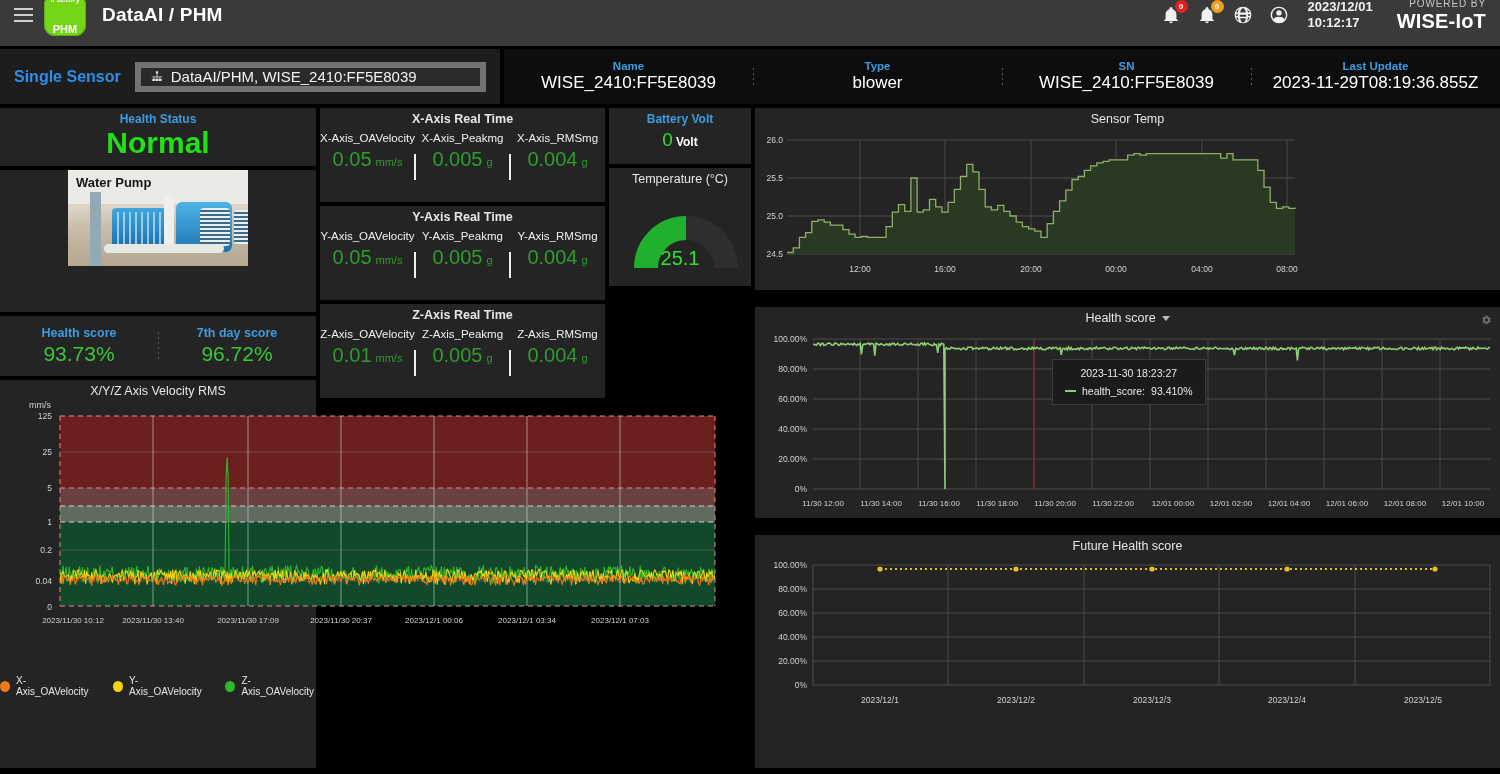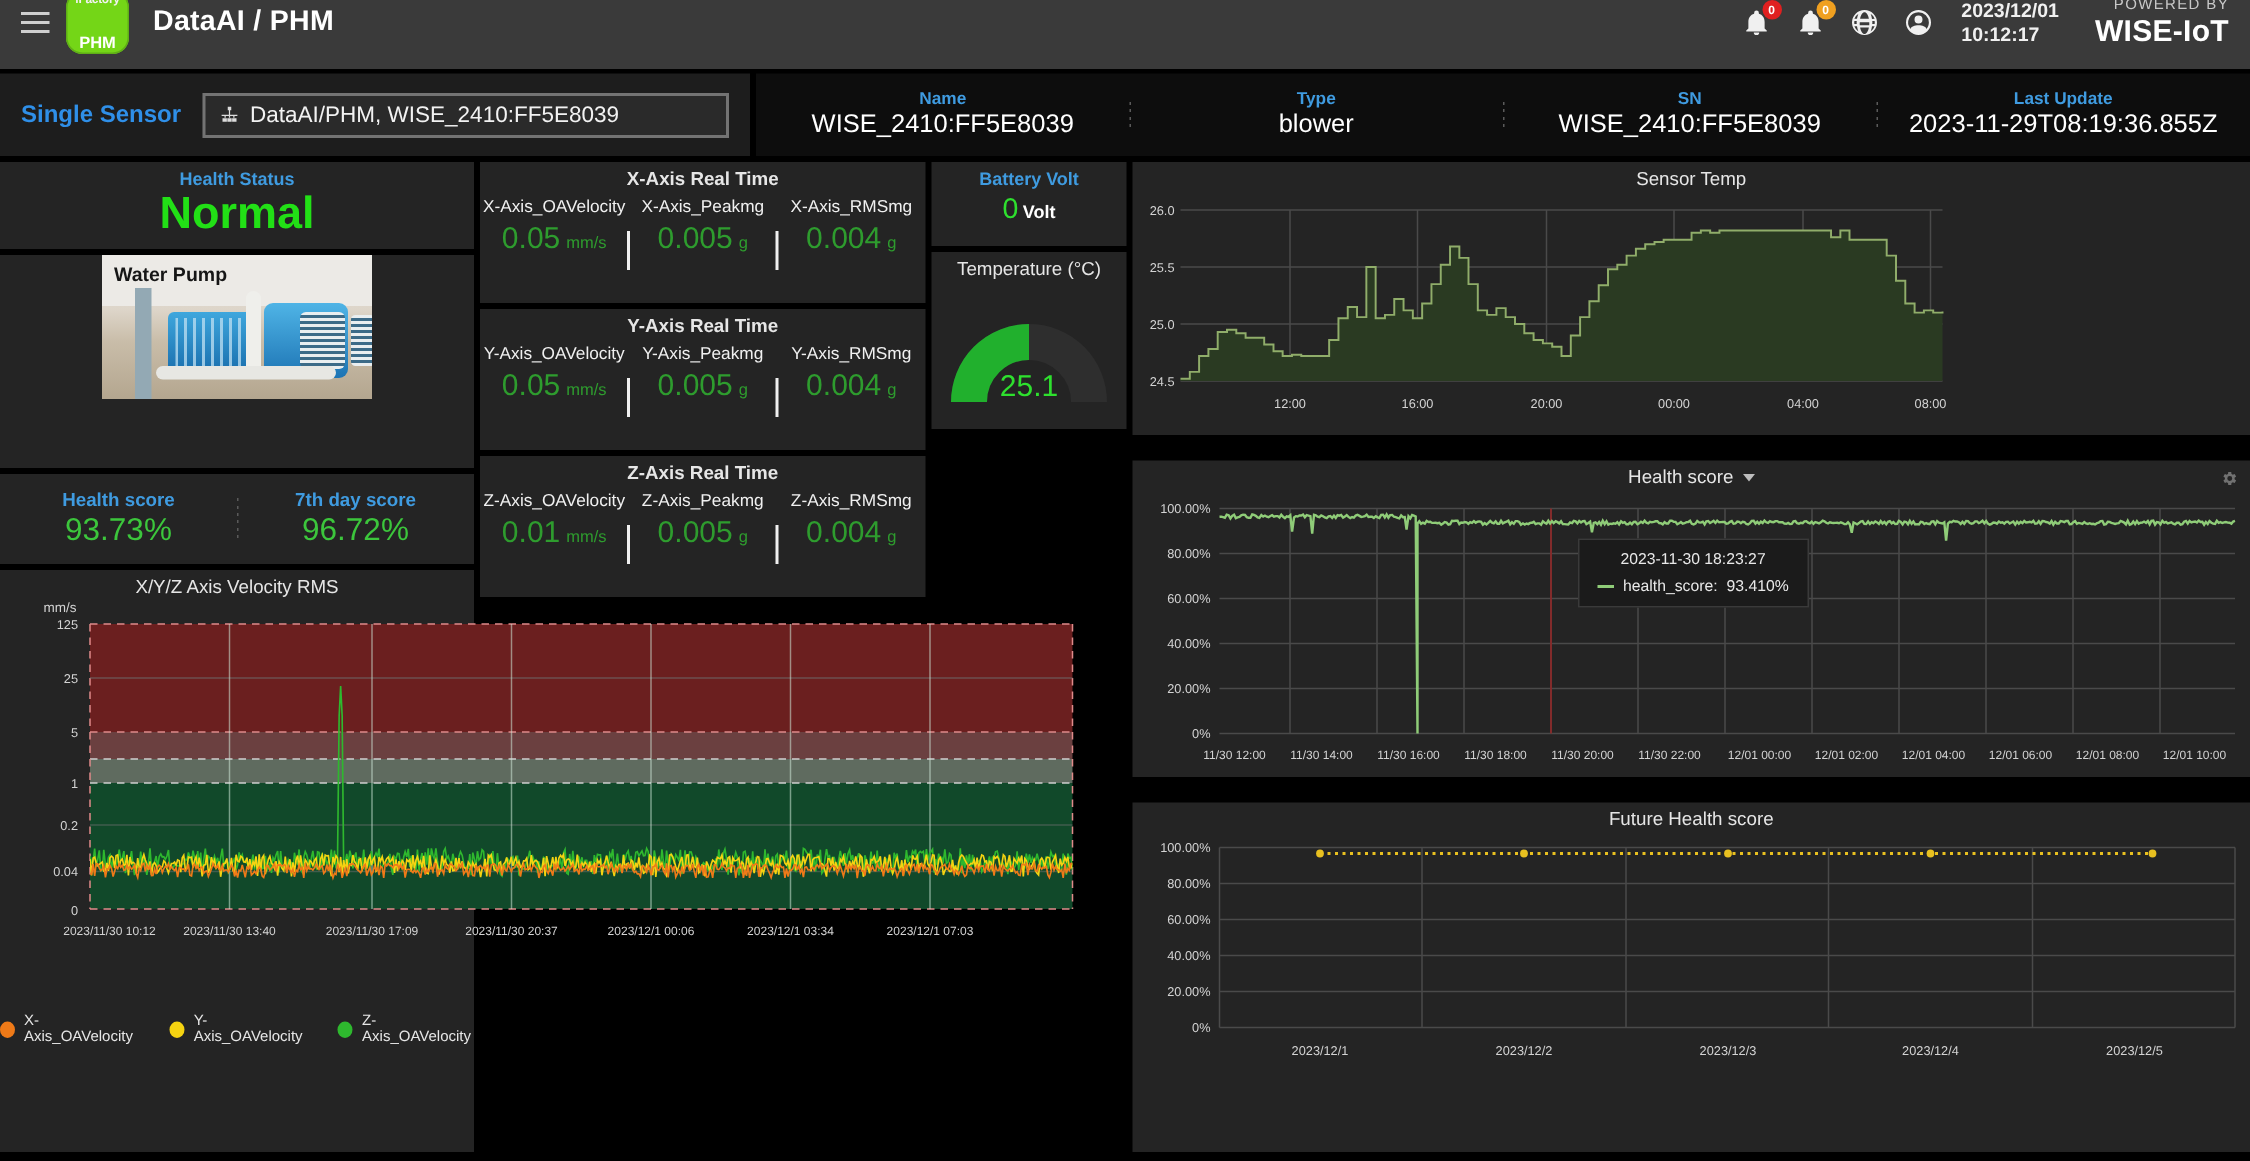--- a/index.html
+++ b/index.html
@@ -39,21 +39,21 @@
   .poweredby .pb1{font-size:10px;color:#c8c8c8;letter-spacing:.9px;}
   .poweredby .pb2{font-size:20px;font-weight:bold;color:#fff;letter-spacing:.2px;margin-top:2px;}
 
   
   .inforow{display:flex;height:58px;gap:4px;padding:3px 0 0 0;}
   .sensorbox{
     width:500px;background:#1d1d1d;display:flex;align-items:center;padding:0 14px;gap:14px;
   }
   .sensorlabel{color:#2f8fe8;font-size:16px;font-weight:bold;}
   .sensorselect{
-    flex:1;background:#2a2a2a;border:2px solid #737373;height:30px;display:flex;align-items:center;
+    flex:1;background:#2a2a2a;border:6px solid #737373;height:30px;display:flex;align-items:center;
     gap:7px;padding:0 9px;font-size:15px;color:#f2f2f2;cursor:pointer;
   }
   .sensorselect svg{width:14px;height:14px;fill:#dcdcdc;flex:none;}
   .metabar{flex:1;background:#0d0d0d;display:flex;align-items:center;}
   .metacell{flex:1;text-align:center;position:relative;padding:0 6px;}
   .metacell + .metacell::before{
     content:"";position:absolute;left:0;top:8px;bottom:8px;width:1px;
     background:repeating-linear-gradient(to bottom,#5a5a5a 0 2px,transparent 2px 5px);
   }
   .metalabel{font-size:11.5px;color:#3f9be0;font-weight:bold;margin-bottom:1px;}
@@ -114,21 +114,21 @@
   .axisunit{font-size:11px;color:#2e9c2e;margin-left:4px;}
 
   
   .batpanel{height:56px;}
   .batval{text-align:center;margin-top:3px;}
   .batval .n{font-size:19px;color:#2ee02e;}
   .batval .u{font-size:12px;color:#fff;font-weight:bold;margin-left:3px;}
 
   
   .temppanel{height:118px;}
-  .gaugewrap{display:flex;justify-content:center;align-items:center;margin-top:2px;position:relative;}
+  .gaugewrap{display:flex;justify-content:center;align-items:center;margin-top:2px;position:relative;padding-left:12px;}
   .gaugeval{position:absolute;left:0;right:0;bottom:2px;text-align:center;font-size:20px;color:#2ee02e;}
 
   
   .chartpanel{position:relative;}
   .chartpanel .hdr{display:flex;align-items:center;justify-content:center;height:22px;position:relative;}
   .hdr .caret{margin-left:6px;border-left:4px solid transparent;border-right:4px solid transparent;border-top:5px solid #bdbdbd;}
   .gearbtn{position:absolute;right:8px;top:5px;width:12px;height:12px;opacity:.45;cursor:pointer;}
   .gearbtn svg{width:12px;height:12px;fill:#cfcfcf;}
   svg.chart{display:block;}
   .axtext{font-size:8.5px;fill:#d3d3d3;font-family:"Liberation Sans",sans-serif;}

